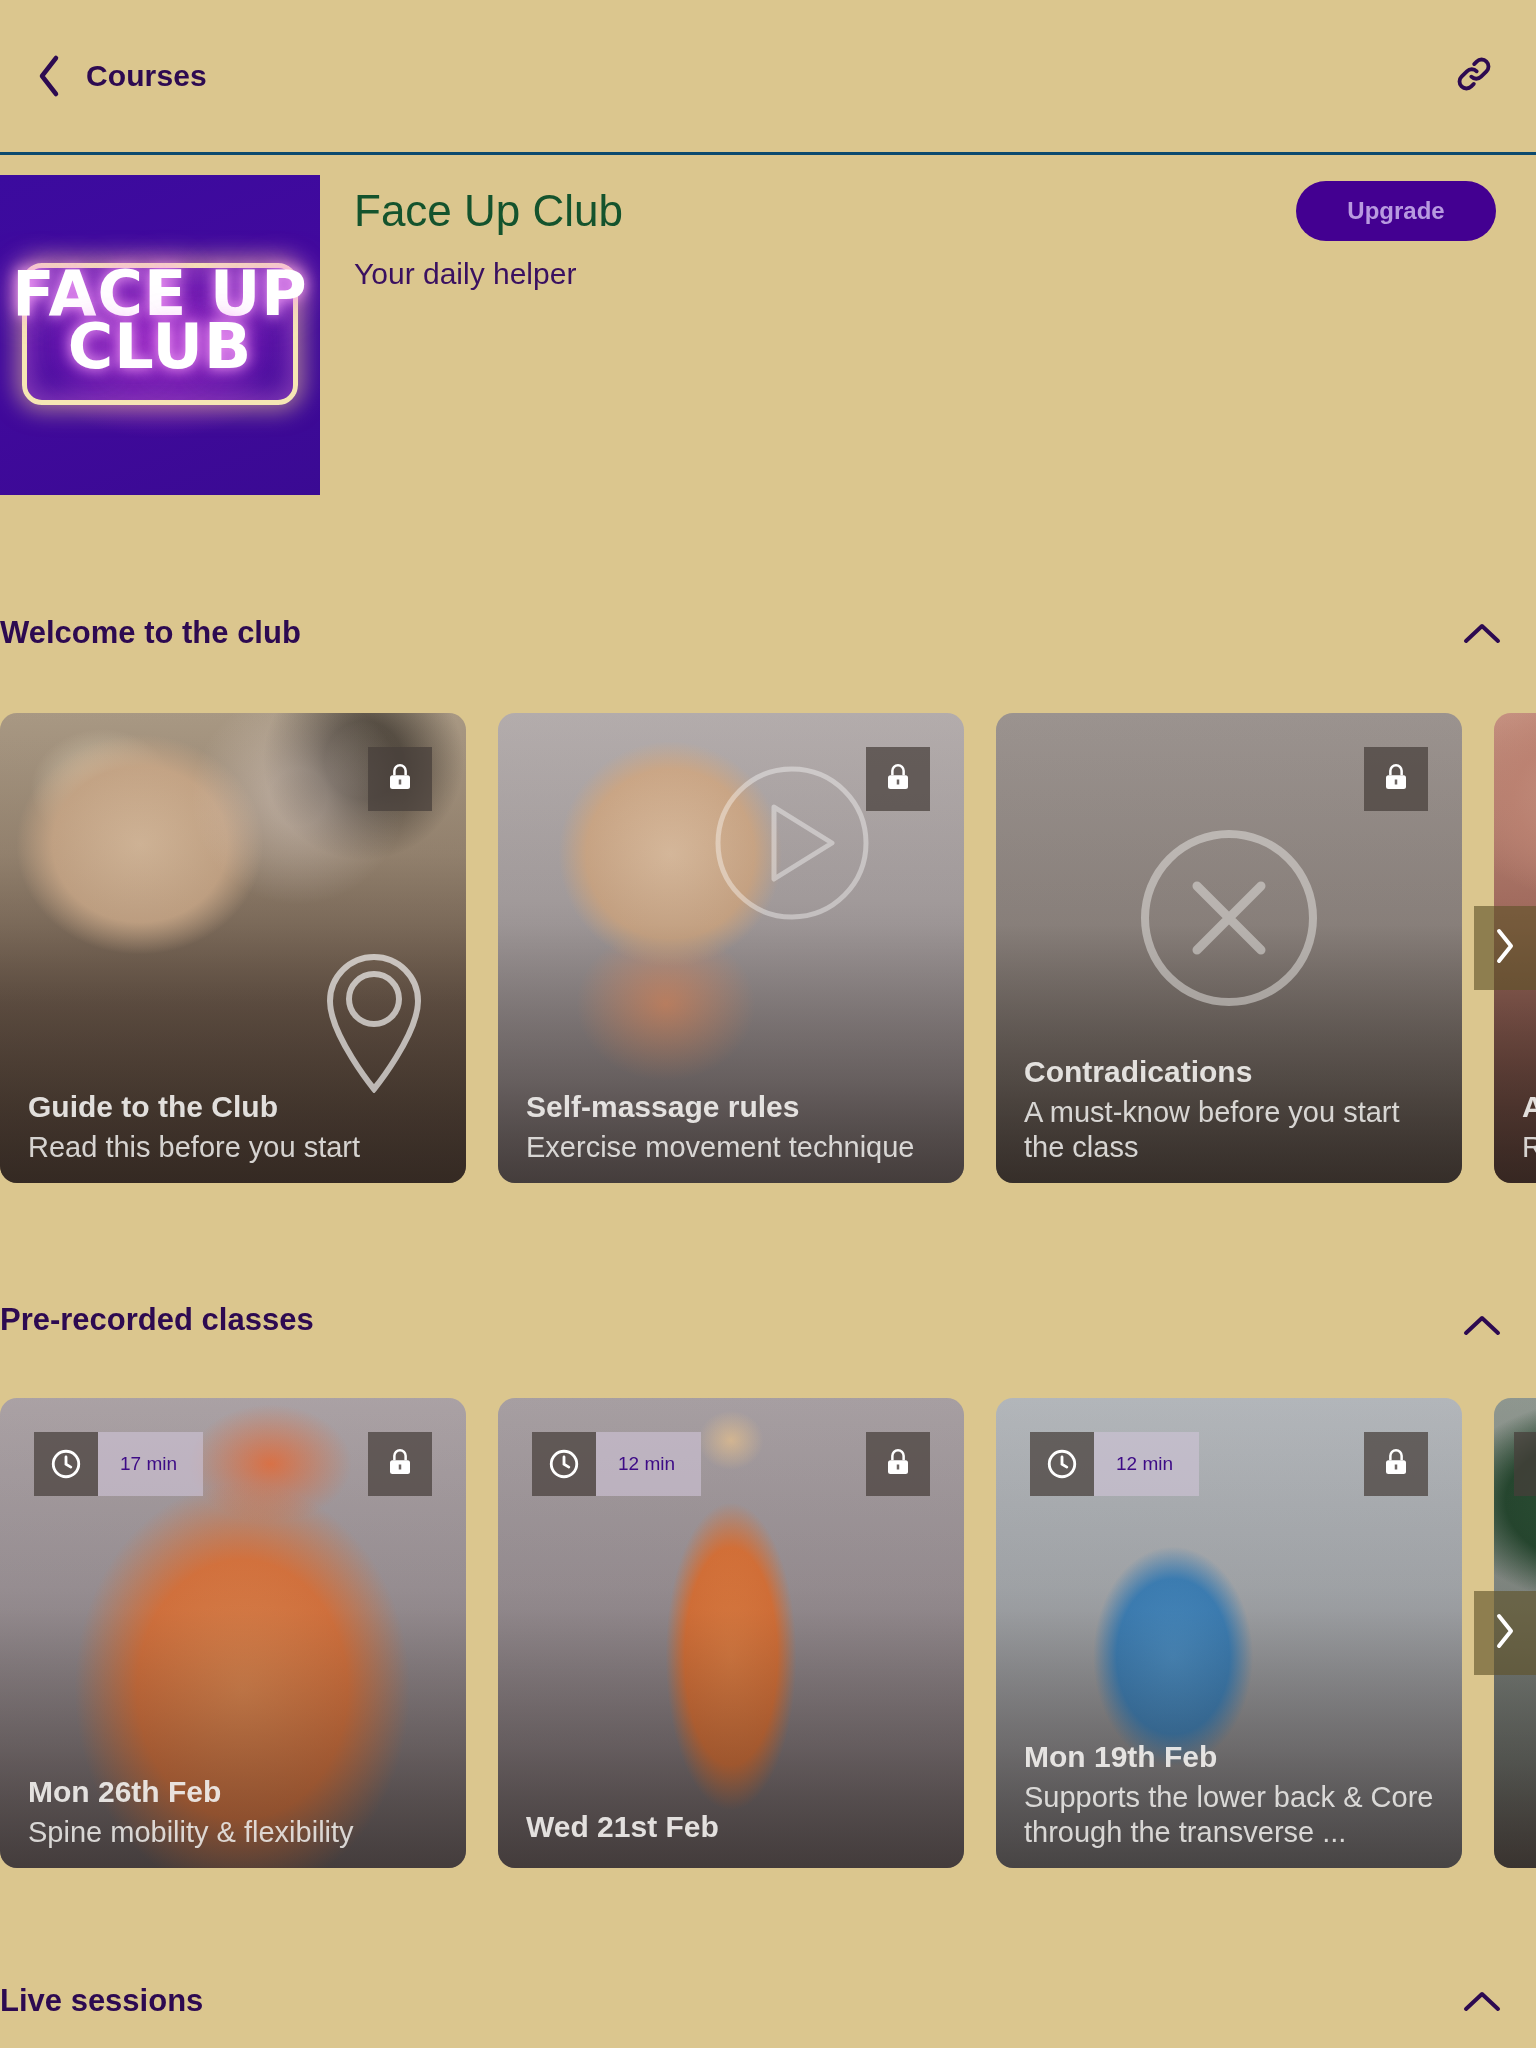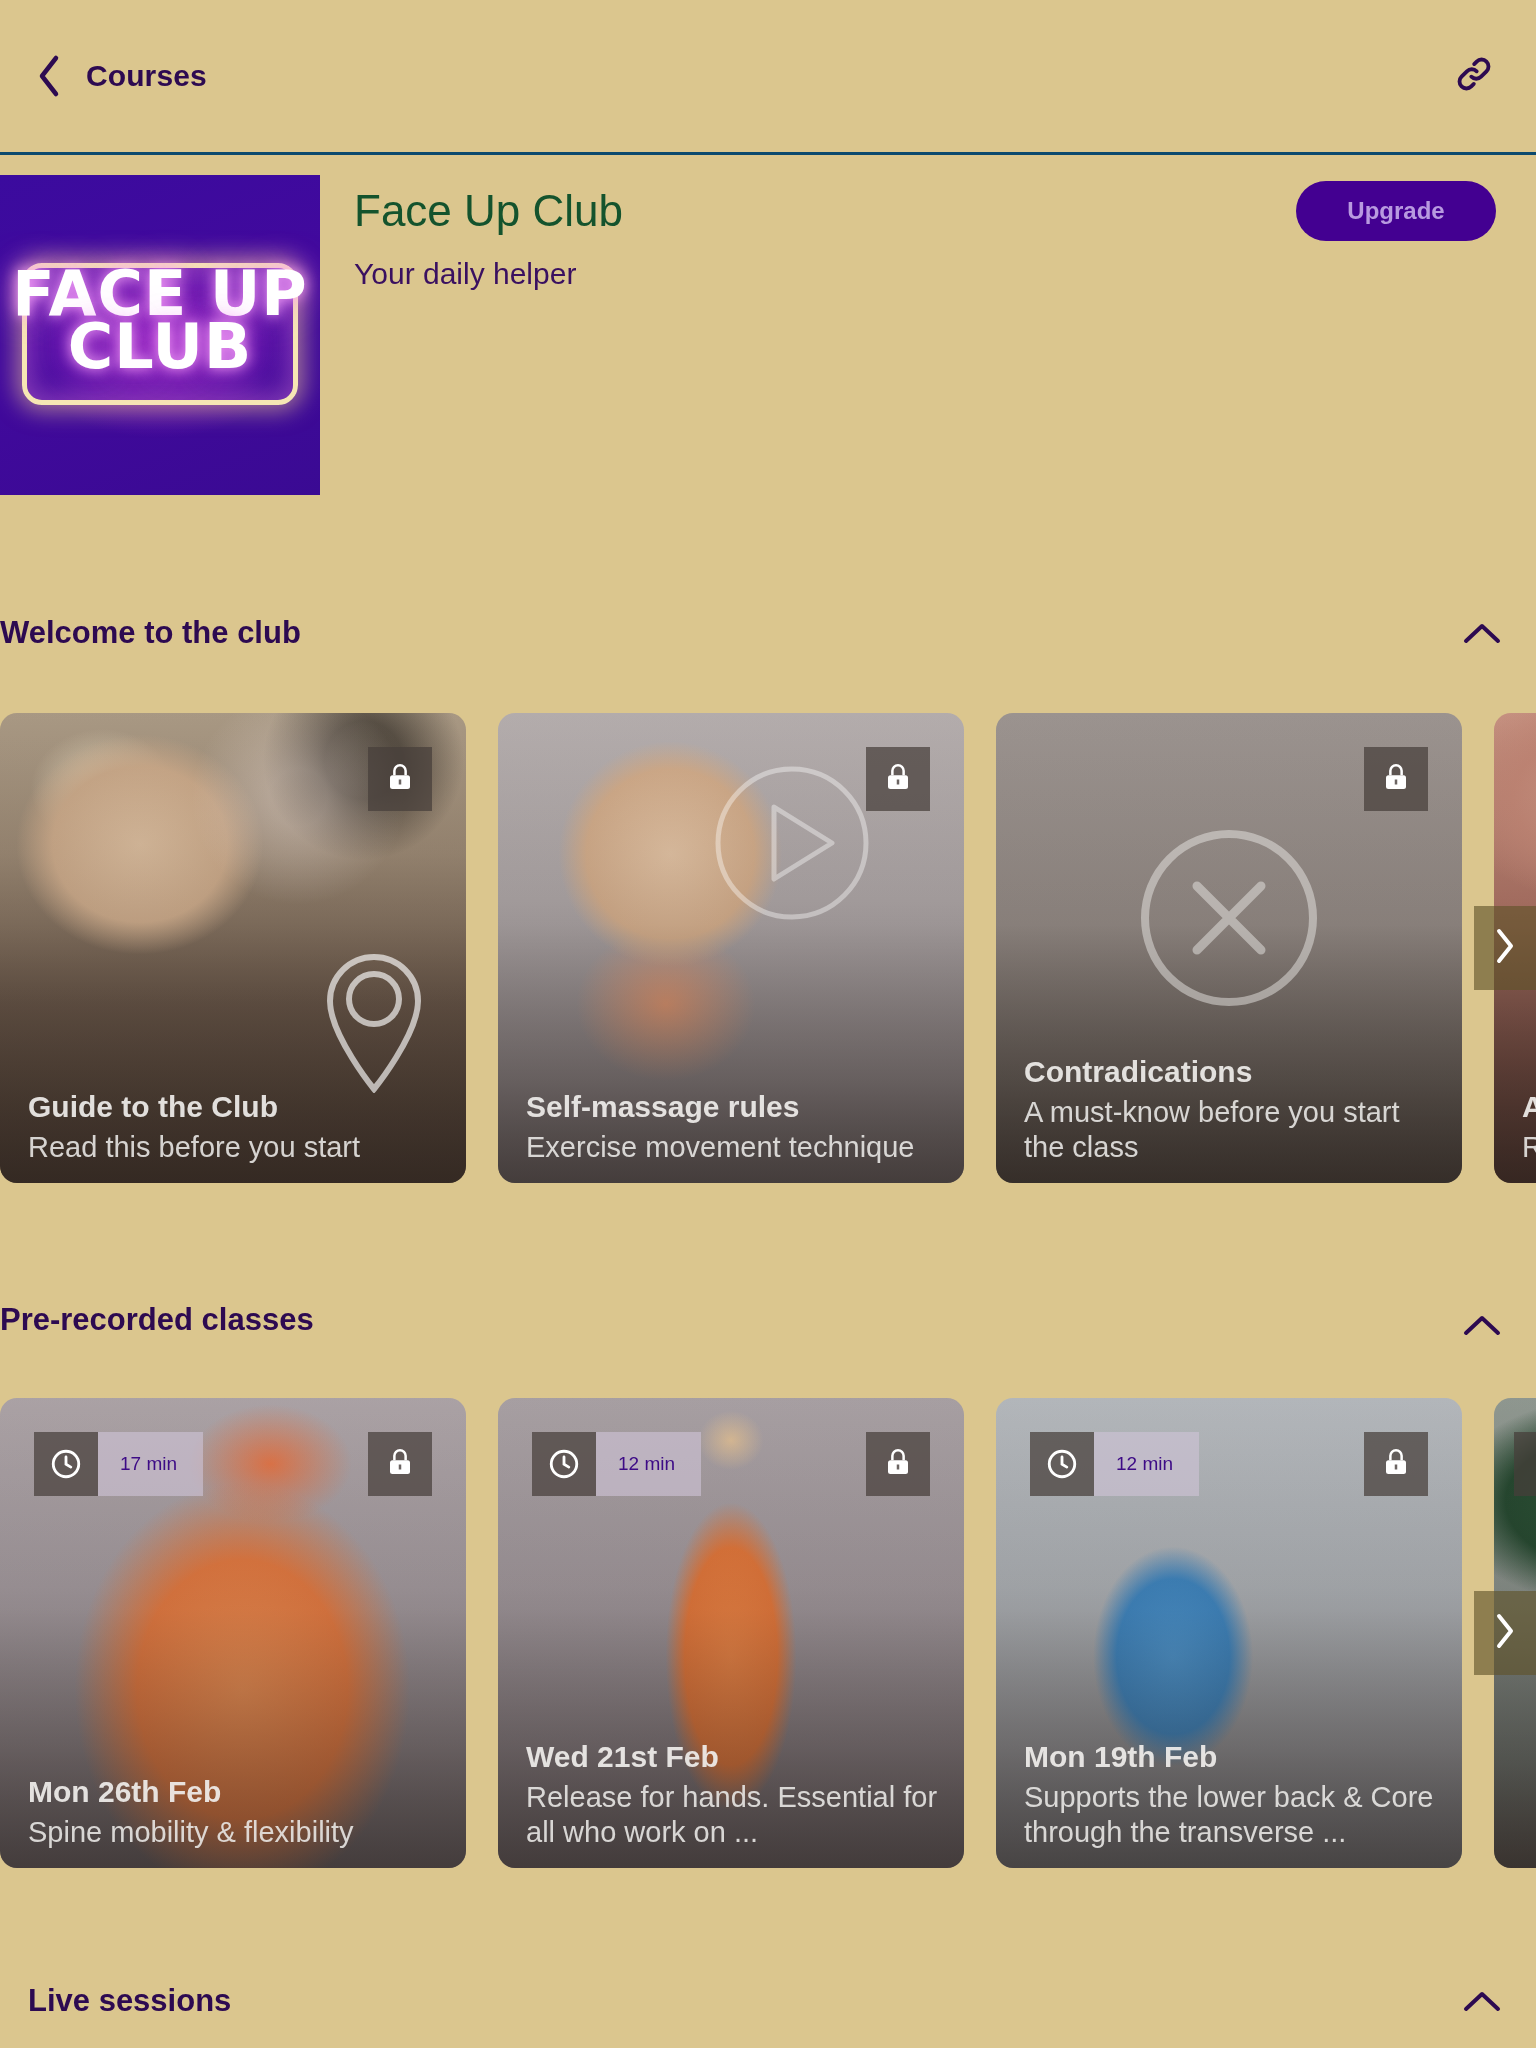--- a/index.html
+++ b/index.html
@@ -228,21 +228,21 @@
     display: flex; align-items: center; justify-content: center;
     cursor: pointer;
     z-index: 6;
   }
 
   
   .sec-welcome-head { margin-top: 100px; }
   .sec-welcome-car  { margin-top: 62px; }
   .sec-pre-head     { margin-top: 119px; align-items: flex-end; }
   .sec-pre-car      { margin-top: 60px; }
-  .sec-live-head    { margin-top: 115px; padding-left: 28px; }
+  .sec-live-head    { margin-top: 115px; }
 
   
   .ph-guide {
     background:
       radial-gradient(ellipse 34% 30% at 30% 28%, #e8c9a8 0%, #d8b593 55%, rgba(200,160,130,0) 78%),
       radial-gradient(ellipse 22% 18% at 22% 16%, #efe0c2 0%, rgba(230,205,170,0) 70%),
       linear-gradient(to bottom, #b7a68f 0%, #a3907a 30%, #6f5c4d 62%, #4a3a30 100%);
   }
   .ph-guide::after{
     content:""; position:absolute; inset:0;
@@ -483,21 +483,20 @@
         <span>
           <svg width="30" height="32" viewBox="0 0 24 24" fill="none">
             <rect x="4" y="10.5" width="16" height="11" rx="2" fill="#ffffff"></rect>
             <path d="M7.5 10.5V7a4.5 4.5 0 0 1 9 0v3.5" stroke="#ffffff" stroke-width="2" fill="none"></path>
             <rect x="11" y="14" width="2" height="4" fill="#6b6462"></rect>
           </svg>
         </span>
       </div>
       <div class="card-text">
         <div class="card-title">Wed 21st Feb</div>
-        <div class="card-desc">Release for  hands. Essential for all who work on ...</div>
       </div>
     </div>
 
     <div class="card">
       <div class="card-photo ph-core"></div>
       <div class="card-scrim"></div>
       <div class="time-badge">
         <div class="time-icon-box">
           <svg width="34" height="34" viewBox="0 0 24 24" fill="none">
             <circle cx="12" cy="12" r="9" stroke="#ffffff" stroke-width="2"></circle>

